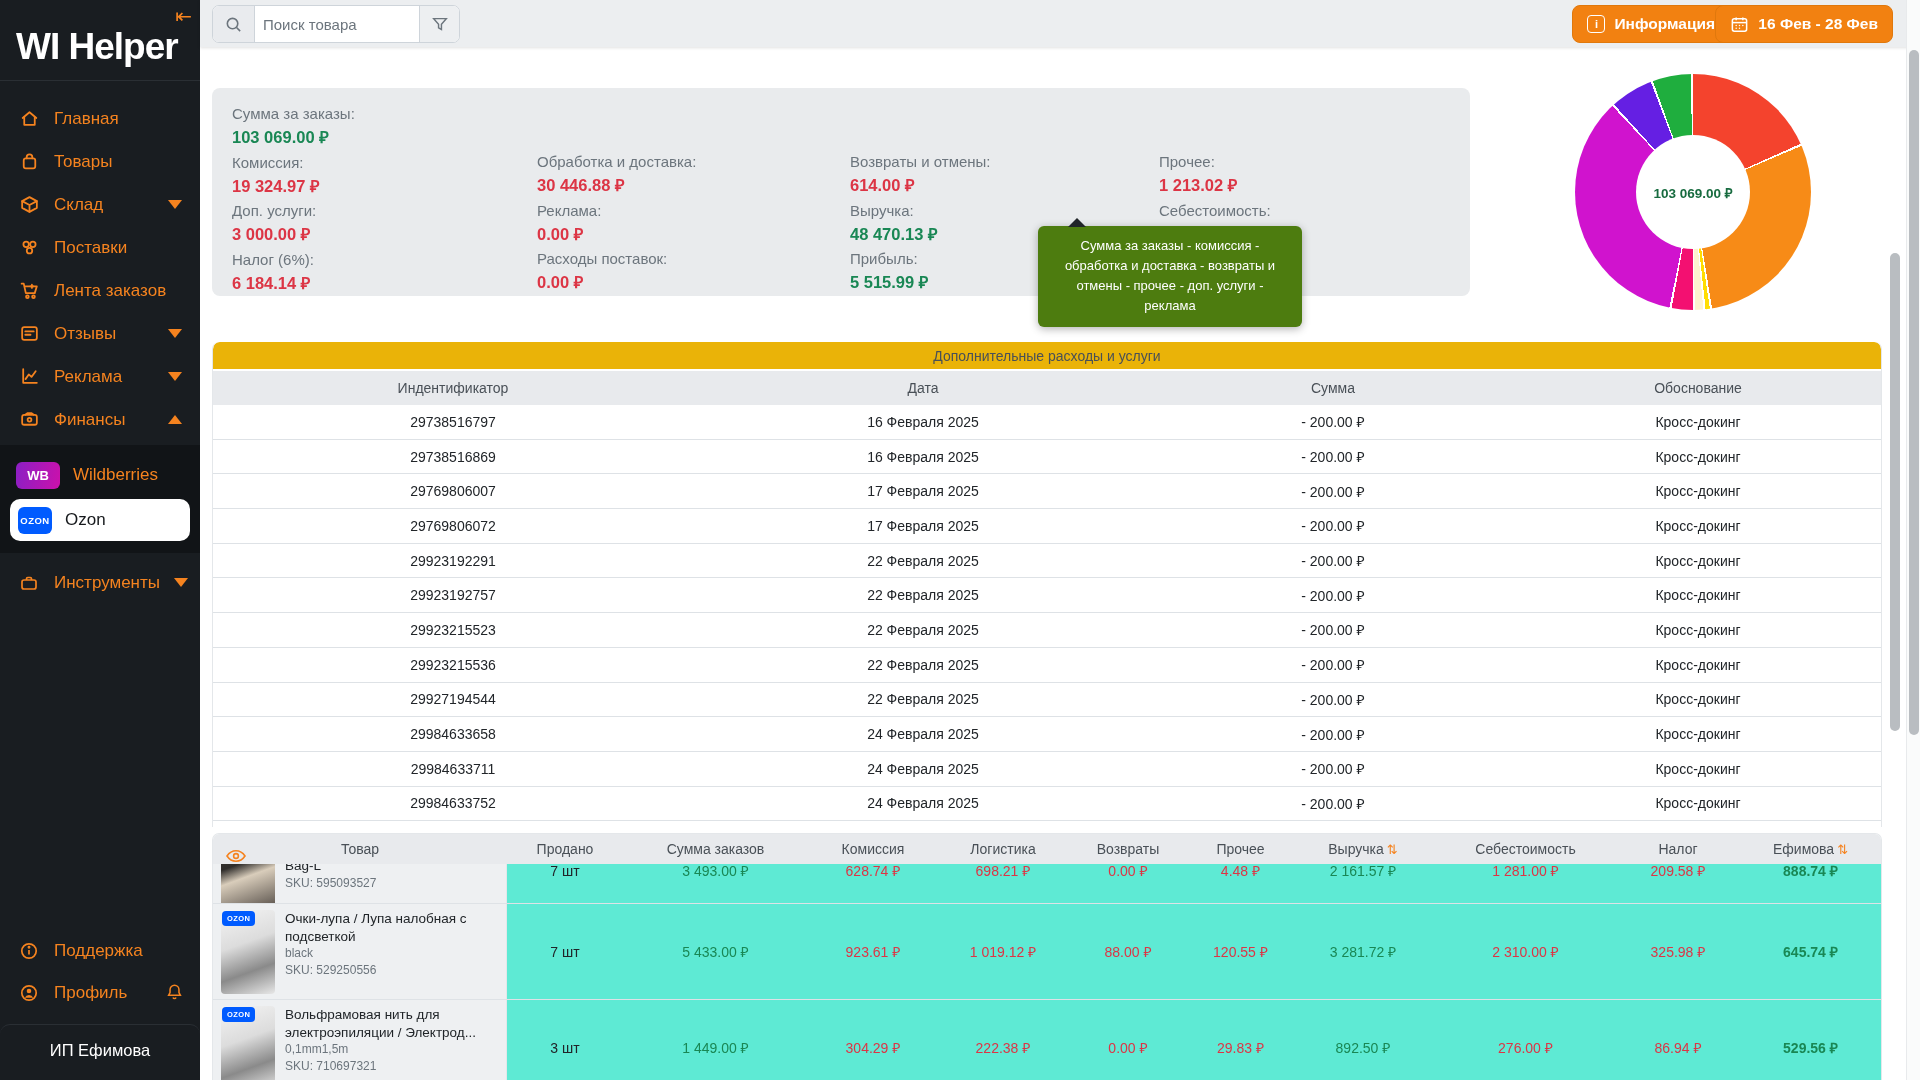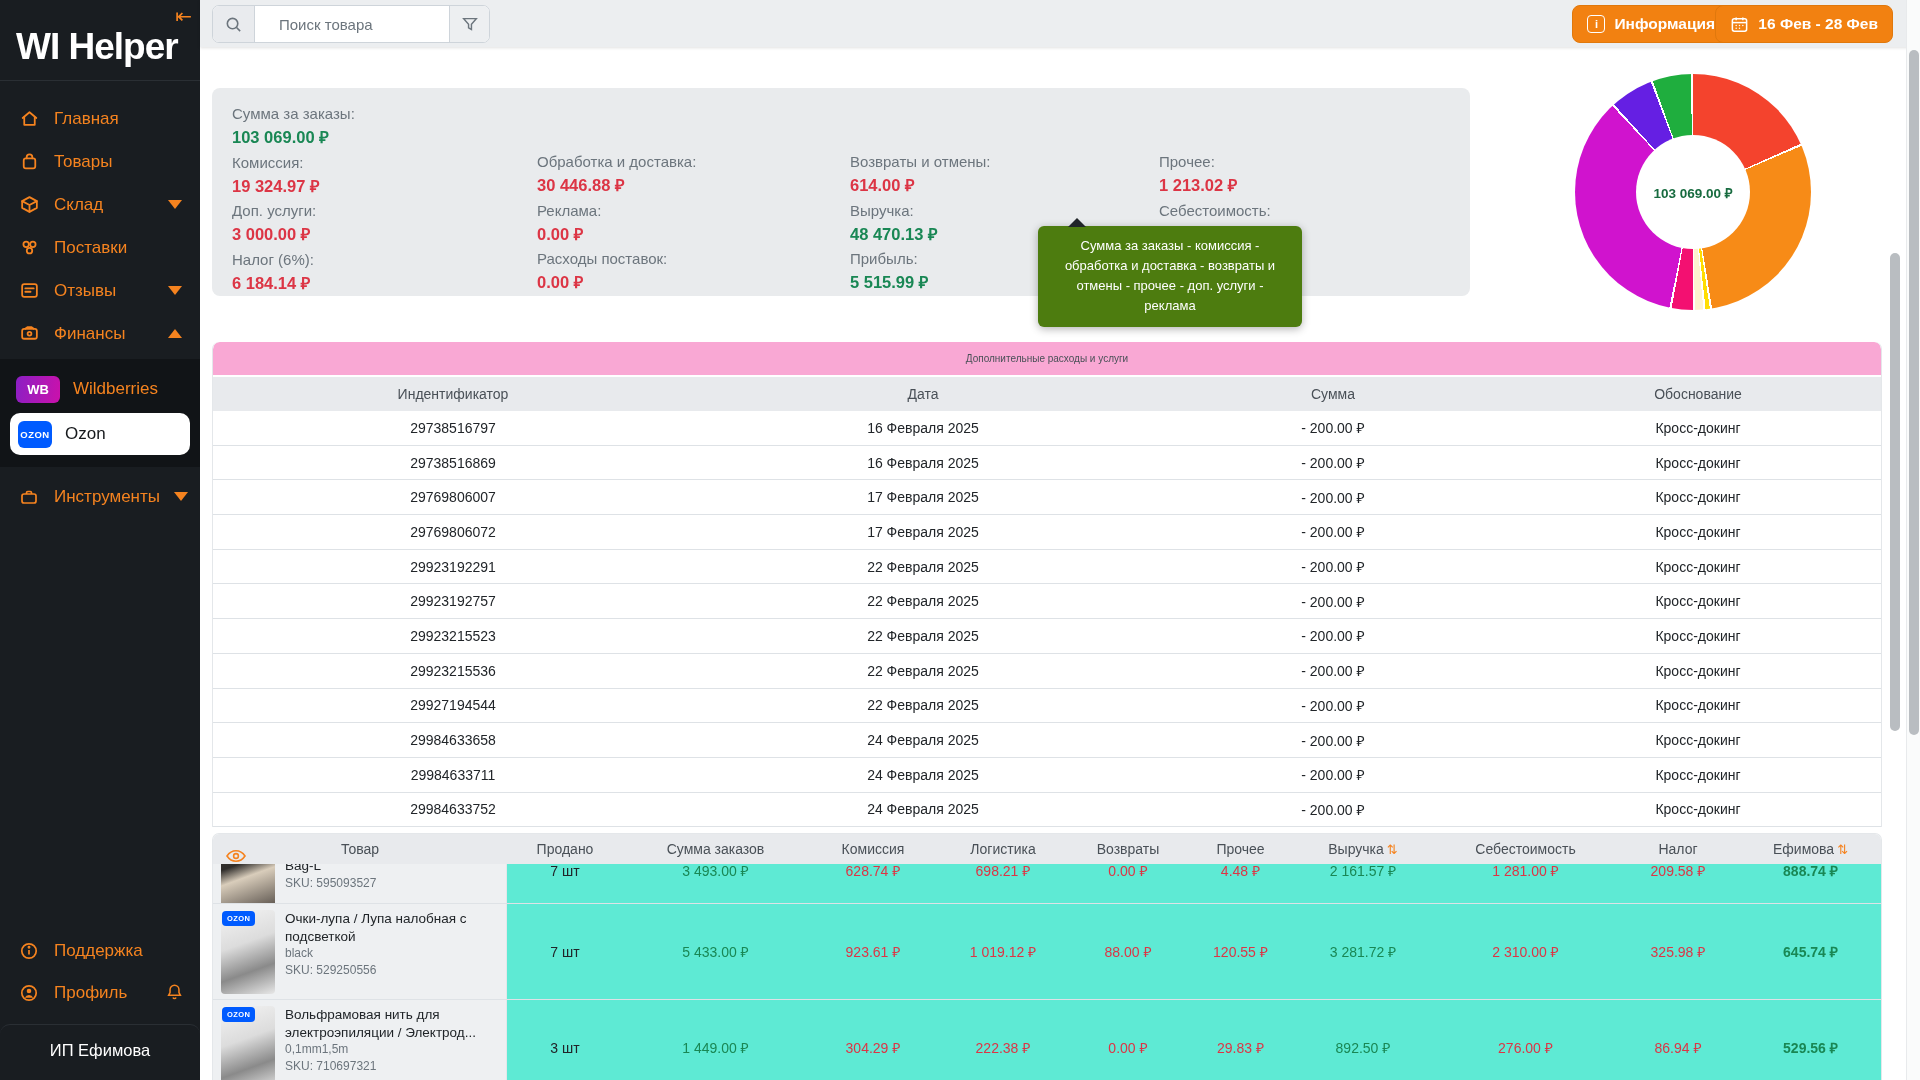--- a/index.html
+++ b/index.html
@@ -27,21 +27,21 @@
   .side-footer { position:absolute; left:0; bottom:0; width:200px; }
   .side-footer .nav-item { height:42px; position:relative; }
   .bell { position:absolute; right:16px; top:10px; }
   .account { border-top:1px solid #2a2f34; margin-top:10px; padding:16px 0 20px 0; color:#fff; font-size:16.5px; text-align:center;border-radius:10px; }
 
   
   .main { position:absolute; left:200px; top:0; width:1720px; height:1080px; background:#fff; }
   .topbar { position:absolute; left:0; top:0; width:1720px; height:47px; background:#eceef0; box-shadow:0 1px 3px rgba(0,0,0,.12); z-index:6; }
   .search-group { position:absolute; left:12px; top:5px; height:38px; display:flex; border:1px solid #ced4da; border-radius:7px; overflow:hidden; background:#fff; }
   .search-icon-seg { width:42px; background:#e9ebee; border-right:1px solid #ced4da; display:grid; place-items:center; }
-  .search-input { width:194px; border:none; outline:none; padding:0 24px; font-size:15px; color:#0f172a; font-family:inherit; }
+  .search-input { width:164px; border:none; outline:none; padding:0 8px; font-size:15px; color:#0f172a; font-family:inherit; }
   .search-input::placeholder { color:#6c757d; }
   .filter-seg { width:40px; background:#edeff1; border-left:1px solid #ced4da; display:grid; place-items:center; cursor:pointer; }
   .btn { position:absolute; top:5px; display:flex; align-items:center; gap:9px; background:#f28111; border:1px solid #e0780c; color:#fff; font-weight:700; font-size:15.5px; padding:0 14px; height:38px; border-radius:8px; cursor:pointer; white-space:nowrap; }
   .btn-info { right:190px; }
   .btn-date { right:27px; }
   .i-sq { width:18px; height:18px; border:1.8px solid #fff; border-radius:4px; display:grid; place-items:center; font-size:11px; font-weight:700; }
 
   
   .stats-panel { position:absolute; left:12px; top:88px; width:1258px; height:208px; background:#e9ebed; border-radius:8px; }
   .stats-col { position:absolute; top:0; }
@@ -58,21 +58,21 @@
   .donut { position:absolute; left:1375px; top:74px; width:236px; height:236px; border-radius:50%; }
   .donut::after { content:""; position:absolute; left:61px; top:61px; width:114px; height:114px; background:#fff; border-radius:50%; }
   .donut-label { position:absolute; left:0; top:110px; width:236px; text-align:center; font-size:13.5px; font-weight:700; color:#176b3f; z-index:2; }
 
   
   .tooltip { position:absolute; left:838px; top:226px; width:264px; background:#4d7c0f; color:#fff; border-radius:6px; padding:10px 12px; font-size:13px; line-height:1.55; text-align:center; z-index:8; box-shadow:0 2px 8px rgba(0,0,0,.3); }
   .tooltip::before { content:""; position:absolute; top:-8px; left:30px; border-left:9px solid transparent; border-right:9px solid transparent; border-bottom:9px solid #212529; }
 
   
   .exp-table { position:absolute; left:12px; top:342px; width:1670px; height:485px; overflow:hidden; border-left:1px solid #e4e7ea; border-right:1px solid #e4e7ea; border-radius:7px 7px 0 0; }
-  .exp-title { height:33px; background:#f9a8d4; display:grid; place-items:center; font-size:10px; color:#495057; border-radius:7px 7px 0 0; }
+  .exp-title { height:27px; background:#eab308; display:grid; place-items:center; font-size:14px; color:#495057; border-radius:7px 7px 0 0; }
   .exp-head, .exp-row { display:grid; grid-template-columns:480px 460px 360px 370px; align-items:center; text-align:center; }
   .exp-head { height:34px; background:#e8eaed; margin-top:2px; font-size:14px; color:#495057; }
   .exp-row { height:34.7px; background:#fff; border-bottom:1px solid #dee2e6; font-size:14px; color:#212529; }
 
   
   .prod-table { position:absolute; left:12px; top:833px; width:1670px; height:247px; overflow:hidden; border-left:1px solid #e4e7ea; border-right:1px solid #e4e7ea; border-top:1px solid #e4e7ea; border-radius:7px 7px 0 0; }
   .prod-head { display:grid; grid-template-columns:294px 116px 185px 130px 130px 120px 105px 140px 185px 120px 145px; height:30px; background:#e8eaed; align-items:center; text-align:center; font-size:14px; color:#495057; }
   .prod-head .first { position:relative; }
   .eye { position:absolute; left:12px; top:4px; cursor:pointer; }
   .sort-ic { color:#f5831f; font-size:13px; margin-left:3px; }
@@ -145,25 +145,46 @@
               <circle cx="6.8" cy="7" r="2.6"></circle>
               <circle cx="13.2" cy="7" r="2.6"></circle>
               <circle cx="10" cy="13" r="2.6"></circle>
             </svg>
           </span>
           <span class="lbl">Поставки</span>
         </div>
         <div class="nav-item">
           <span class="ic">
             <svg width="21" height="21" viewBox="0 0 20 20" fill="none" stroke="#f5831f" stroke-width="1.7" stroke-linejoin="round" stroke-linecap="round">
+              <path d="M2.5 3.5h2l2 9h8.5l2-6.5H6"></path>
+              <circle cx="8" cy="16" r="1.3"></circle>
+              <circle cx="13.8" cy="16" r="1.3"></circle>
+              <path d="M10.8 6h3M12.3 4.5v3"></path>
+            </svg>
+          </span>
+          <span class="lbl">Лента заказов</span>
+        </div>
+        <div class="nav-item">
+          <span class="ic">
+            <svg width="21" height="21" viewBox="0 0 20 20" fill="none" stroke="#f5831f" stroke-width="1.7" stroke-linejoin="round" stroke-linecap="round">
               <rect x="3" y="4" width="14" height="12" rx="2"></rect>
               <path d="M6 8h8M6 11.2h5"></path>
             </svg>
           </span>
           <span class="lbl">Отзывы</span>
+          <span class="chev"></span>
+        </div>
+        <div class="nav-item">
+          <span class="ic">
+            <svg width="21" height="21" viewBox="0 0 20 20" fill="none" stroke="#f5831f" stroke-width="1.7" stroke-linejoin="round" stroke-linecap="round">
+              <path d="M4 3v13h13"></path>
+              <path d="M6.2 12.5 9.3 8l2.6 2.4 4-5.4"></path>
+            </svg>
+          </span>
+          <span class="lbl">Реклама</span>
           <span class="chev"></span>
         </div>
         <div class="nav-item">
           <span class="ic">
             <svg width="21" height="21" viewBox="0 0 20 20" fill="none" stroke="#f5831f" stroke-width="1.7" stroke-linejoin="round" stroke-linecap="round">
               <rect x="3" y="5.5" width="14" height="9.5" rx="2"></rect>
               <circle cx="10" cy="10.2" r="1.8"></circle>
               <path d="M6 5.5 8 4h4l2 1.5"></path>
             </svg>
           </span>

